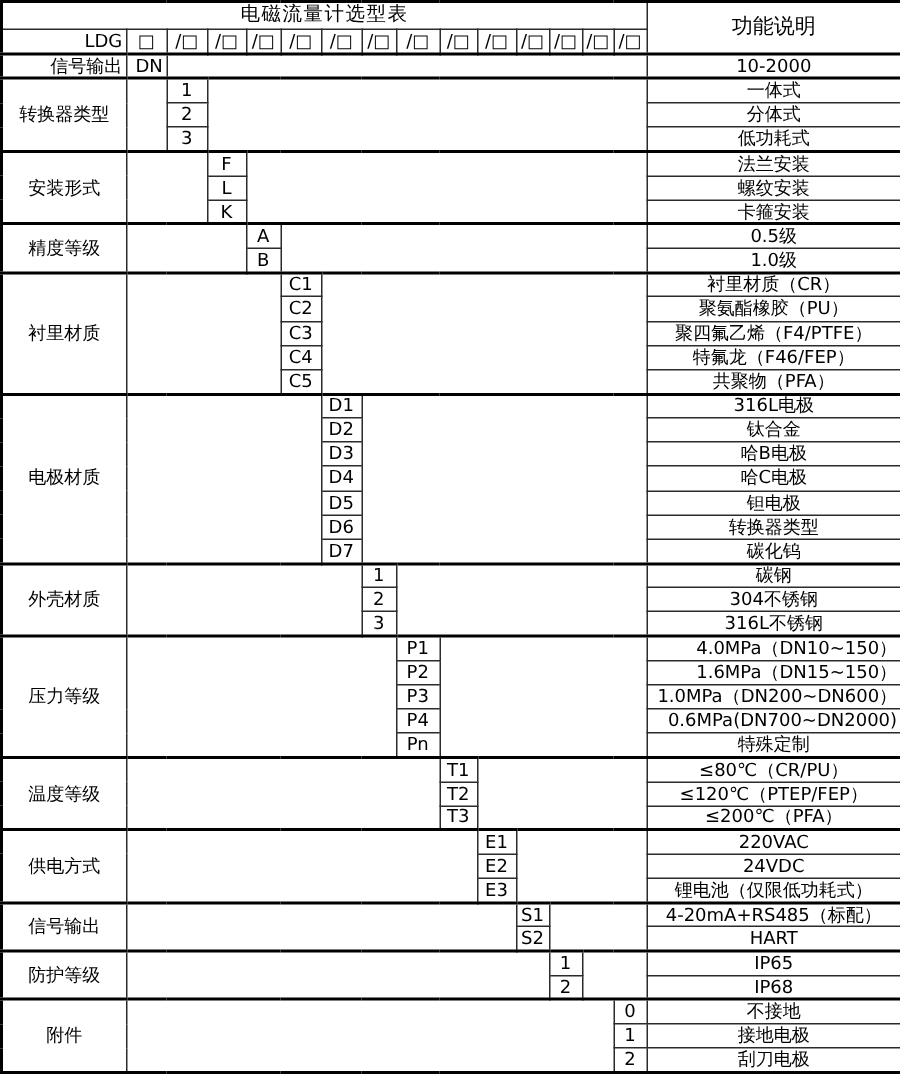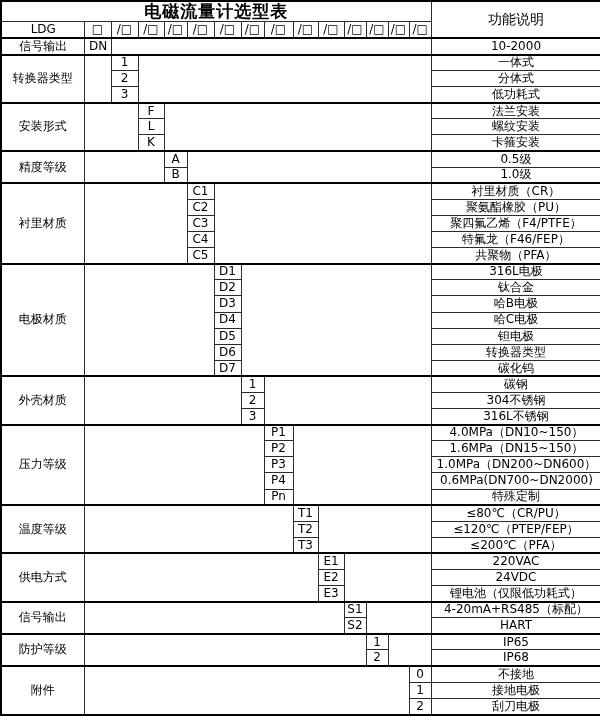--- a/index.html
+++ b/index.html
@@ -14,23 +14,23 @@
   td{
     border:1px solid #2b2b2b;
     padding:0 2px;
     text-align:center;vertical-align:middle;
     overflow:hidden;white-space:nowrap;
     line-height:1.1;
   }
   tr.r-title{height:18px;}
   tr.r-model{height:17px;}
   tr.r-data{height:16px;}
-  td.title{font-size:17px;font-weight:700;letter-spacing:1px;}
+  td.title{font-size:13px;font-weight:400;letter-spacing:1px;}
   td.fn{font-size:14px;}
-  td.left{text-align:center;padding-left:3px;}
+  td.left{text-align:right;padding-left:3px;}
   td.sec-top{border-top:2px solid #000;}
   td.slot{font-size:12px;padding:0 1px;}
   td.code{font-size:12px;margin-top:32px;}
   td.desc{font-size:12px;margin-top:42px;}
 </style>
 </head>
 <body>
 
 <table class="sel">
   <colgroup>

